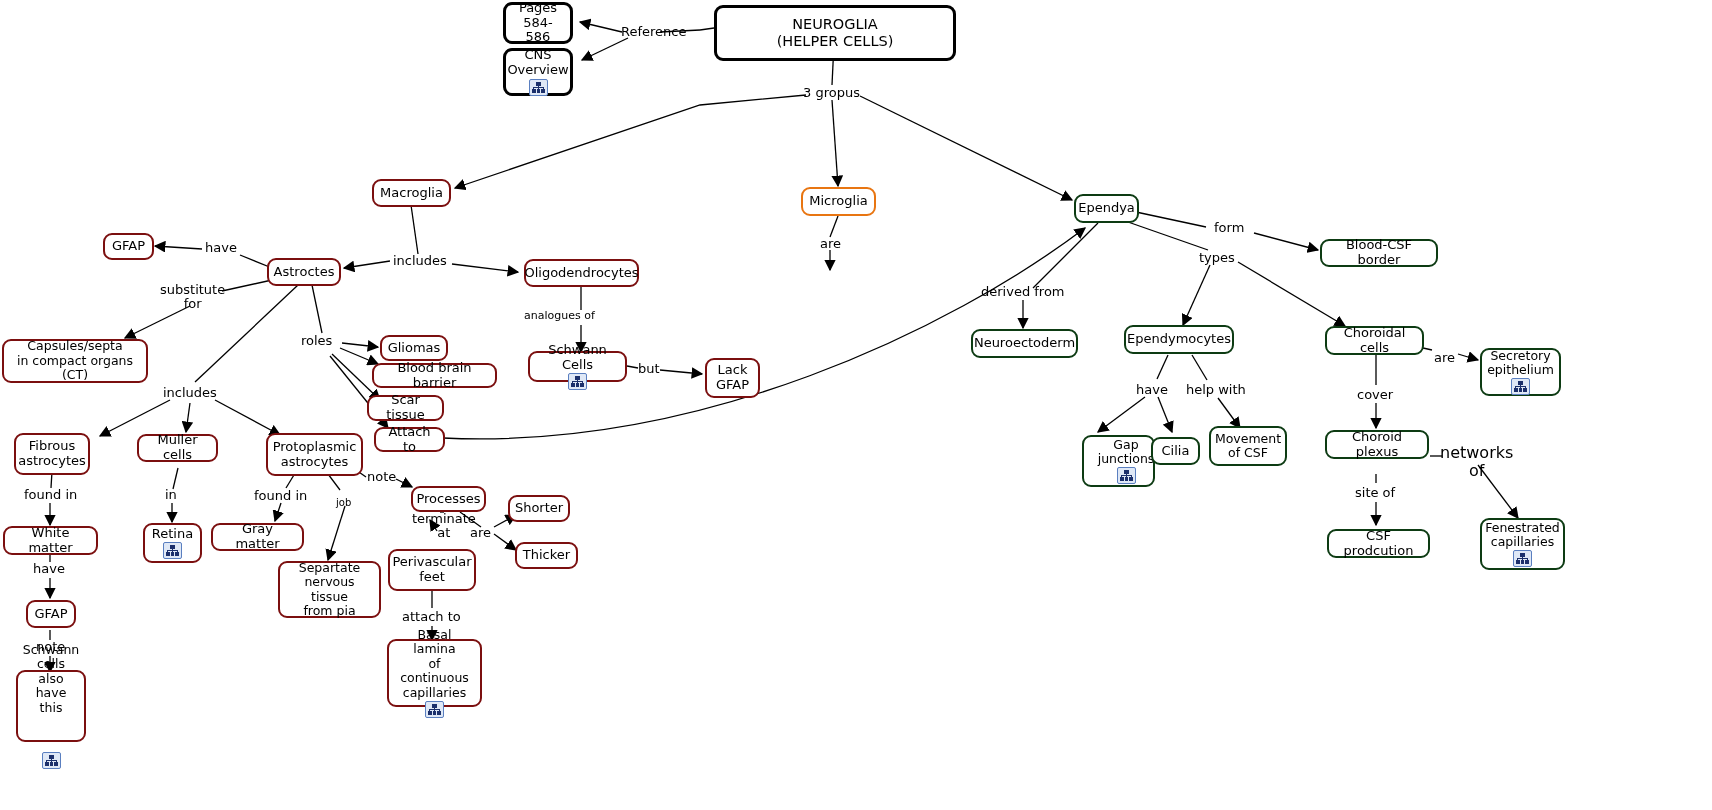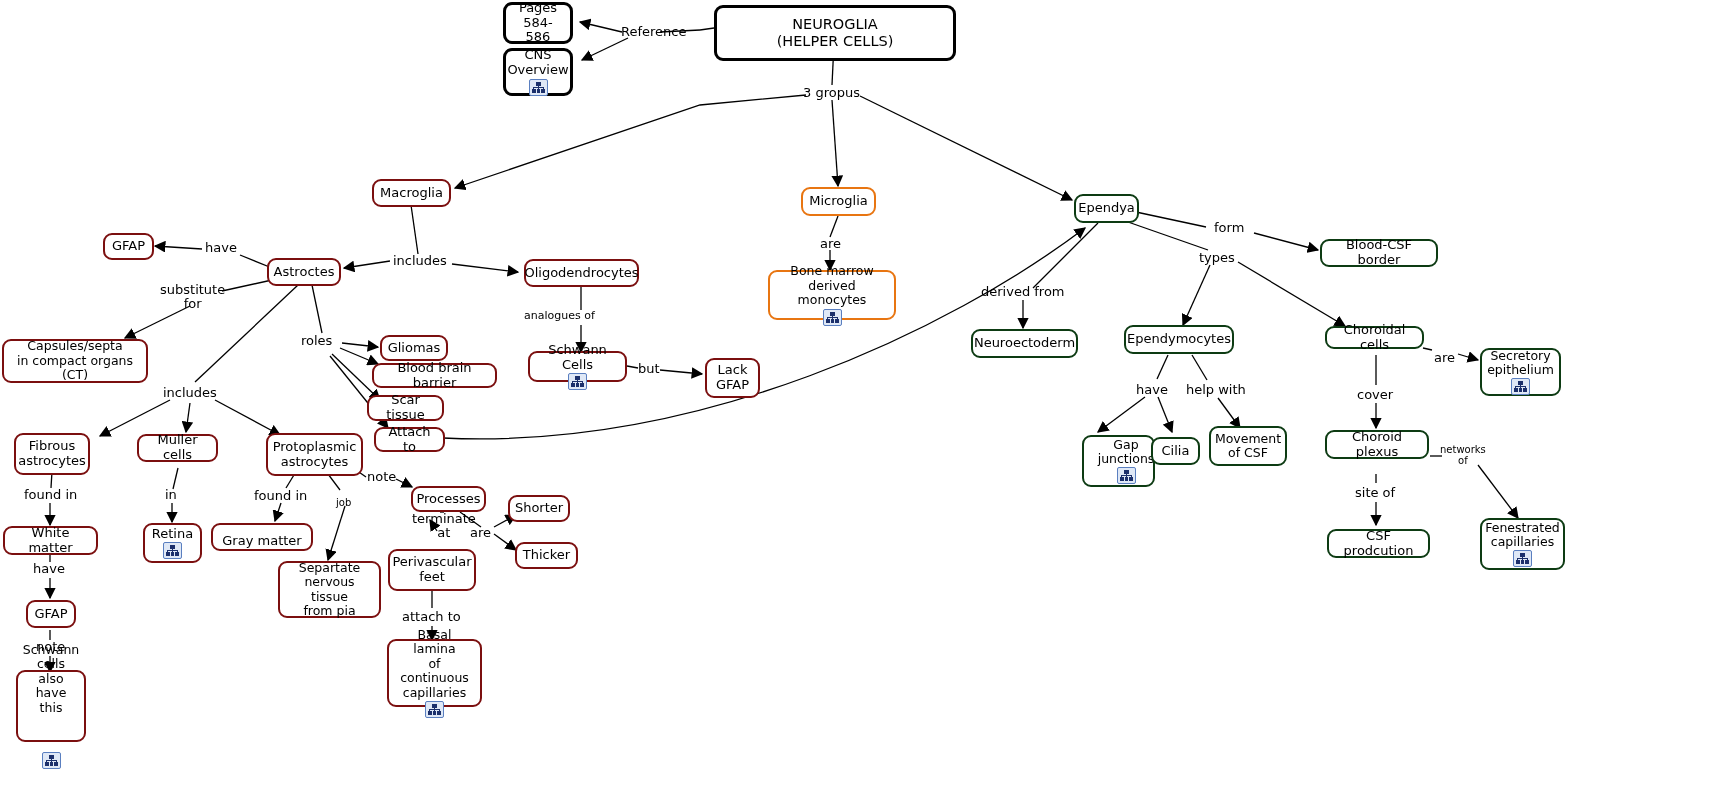--- a/index.html
+++ b/index.html
@@ -202,34 +202,20 @@
   </div>
 
   <div class="node n-orange" style="left:801px;top:187px;width:75px;height:29px;font-size:13px;">
     <span class="txt">Microglia</span>
   </div>
 
   <div class="node n-green" style="left:1074px;top:194px;width:65px;height:29px;font-size:13px;">
     <span class="txt">Ependya</span>
   </div>
 
-  <div class="node n-orange" style="left:768px;top:270px;width:128px;height:50px;font-size:12.5px;">
-    <span class="txt">Bone marrow
-derived monocytes</span>
-    <span class="cmapicon">
-      <i class="top"></i>
-        <i class="vs"></i>
-        <i class="hs"></i>
-        <i class="lg"></i>
-        <i class="rg"></i>
-      <i class="bl"></i>
-        <i class="bm"></i>
-        <i class="br"></i>
-    </span>
-  </div>
 
   <div class="node n-maroon" style="left:103px;top:233px;width:51px;height:27px;font-size:13px;">
     <span class="txt">GFAP</span>
   </div>
 
   <div class="node n-maroon" style="left:267px;top:258px;width:74px;height:28px;font-size:13px;">
     <span class="txt">Astroctes</span>
   </div>
 
   <div class="node n-maroon" style="left:524px;top:259px;width:115px;height:28px;font-size:13px;">
@@ -313,21 +299,21 @@
         <i class="vs"></i>
         <i class="hs"></i>
         <i class="lg"></i>
         <i class="rg"></i>
       <i class="bl"></i>
         <i class="bm"></i>
         <i class="br"></i>
     </span>
   </div>
 
-  <div class="node n-maroon" style="left:211px;top:523px;width:102px;height:28px;font-size:13px;justify-content:flex-end;">
+  <div class="node n-maroon" style="left:211px;top:523px;width:93px;height:28px;font-size:13px;">
     <span class="txt">Gray matter</span>
   </div>
 
   <div class="node n-maroon" style="left:278px;top:561px;width:103px;height:57px;font-size:12.5px;">
     <span class="txt">Separtate
 nervous tissue
 from pia</span>
   </div>
 
   <div class="node n-maroon" style="left:388px;top:549px;width:88px;height:42px;font-size:13px;">
@@ -376,21 +362,21 @@
   </div>
 
   <div class="node n-green" style="left:1124px;top:325px;width:110px;height:29px;font-size:13px;">
     <span class="txt">Ependymocytes</span>
   </div>
 
   <div class="node n-green" style="left:1320px;top:239px;width:118px;height:28px;font-size:13px;">
     <span class="txt">Blood-CSF border</span>
   </div>
 
-  <div class="node n-green" style="left:1325px;top:326px;width:99px;height:23px;font-size:13px;border-radius:9px;">
+  <div class="node n-green" style="left:1325px;top:326px;width:99px;height:29px;font-size:13px;border-radius:9px;">
     <span class="txt">Choroidal cells</span>
   </div>
 
   <div class="node n-green" style="left:1480px;top:348px;width:81px;height:48px;font-size:12.5px;">
     <span class="txt">Secretory
 epithelium</span>
     <span class="cmapicon">
       <i class="top"></i>
         <i class="vs"></i>
         <i class="hs"></i>
@@ -500,16 +486,16 @@
   <div class="lbl" style="left:1136px;top:383px;font-size:13px;">have</div>
 
   <div class="lbl" style="left:1186px;top:383px;font-size:13px;">help with</div>
 
   <div class="lbl" style="left:1434px;top:351px;font-size:13px;">are</div>
 
   <div class="lbl" style="left:1357px;top:388px;font-size:13px;">cover</div>
 
   <div class="lbl" style="left:1355px;top:486px;font-size:13px;">site of</div>
 
-  <div class="lbl" style="left:1440px;top:444px;font-size:10px;text-align:center;">networks
+  <div class="lbl" style="left:1440px;top:444px;font-size:16px;text-align:center;">networks
 of</div>
 
 </div>
 
 </body></html>

